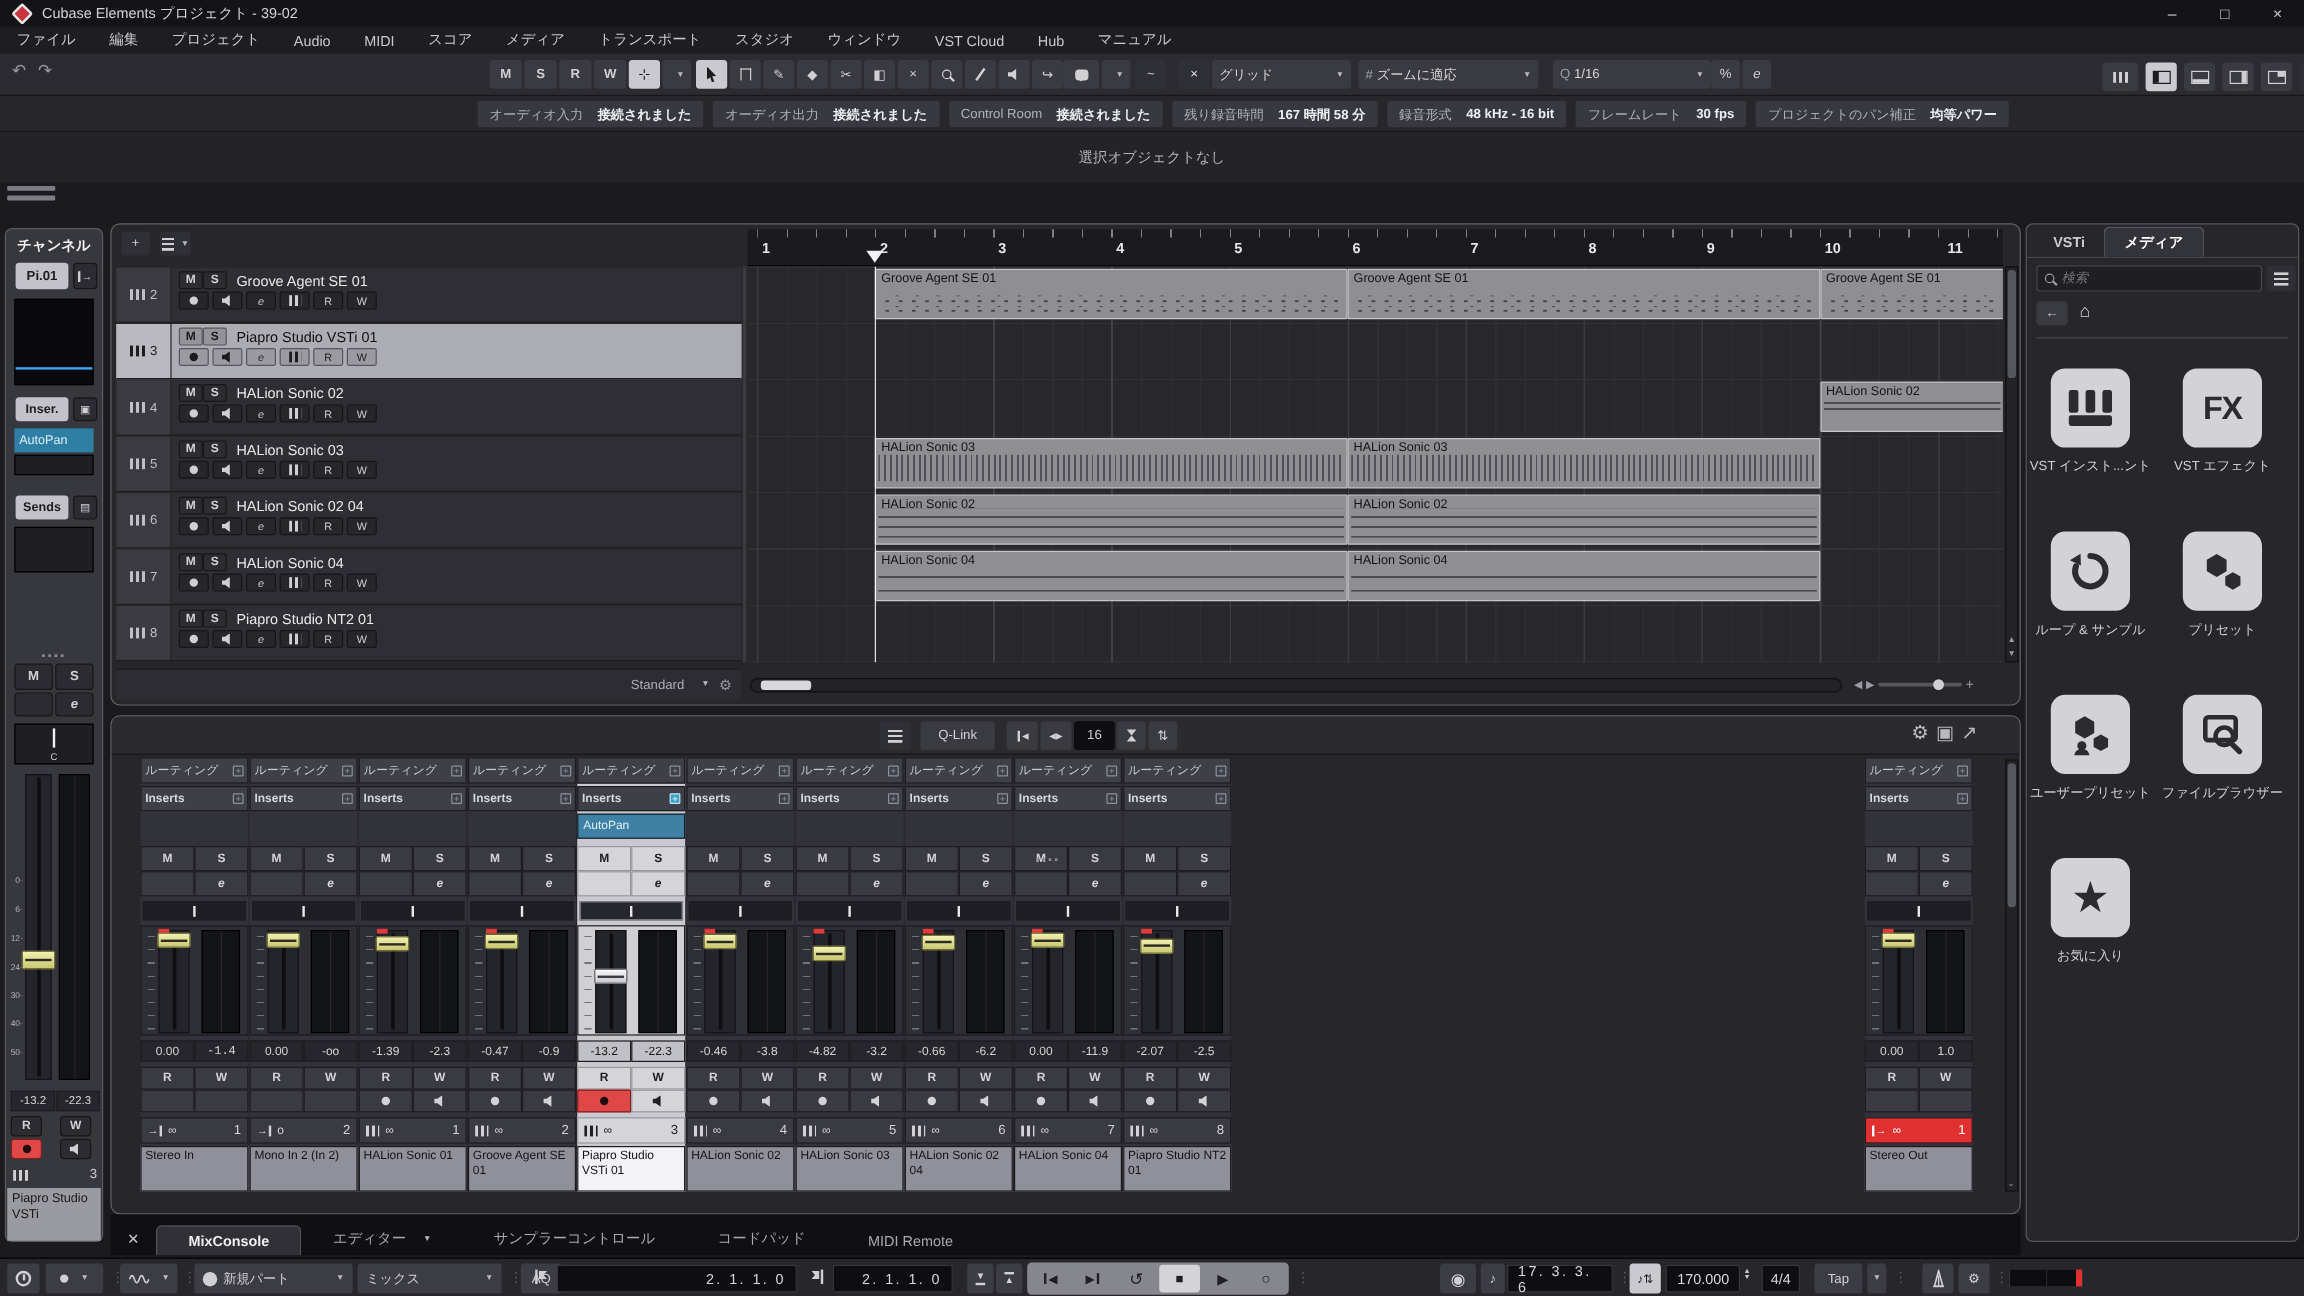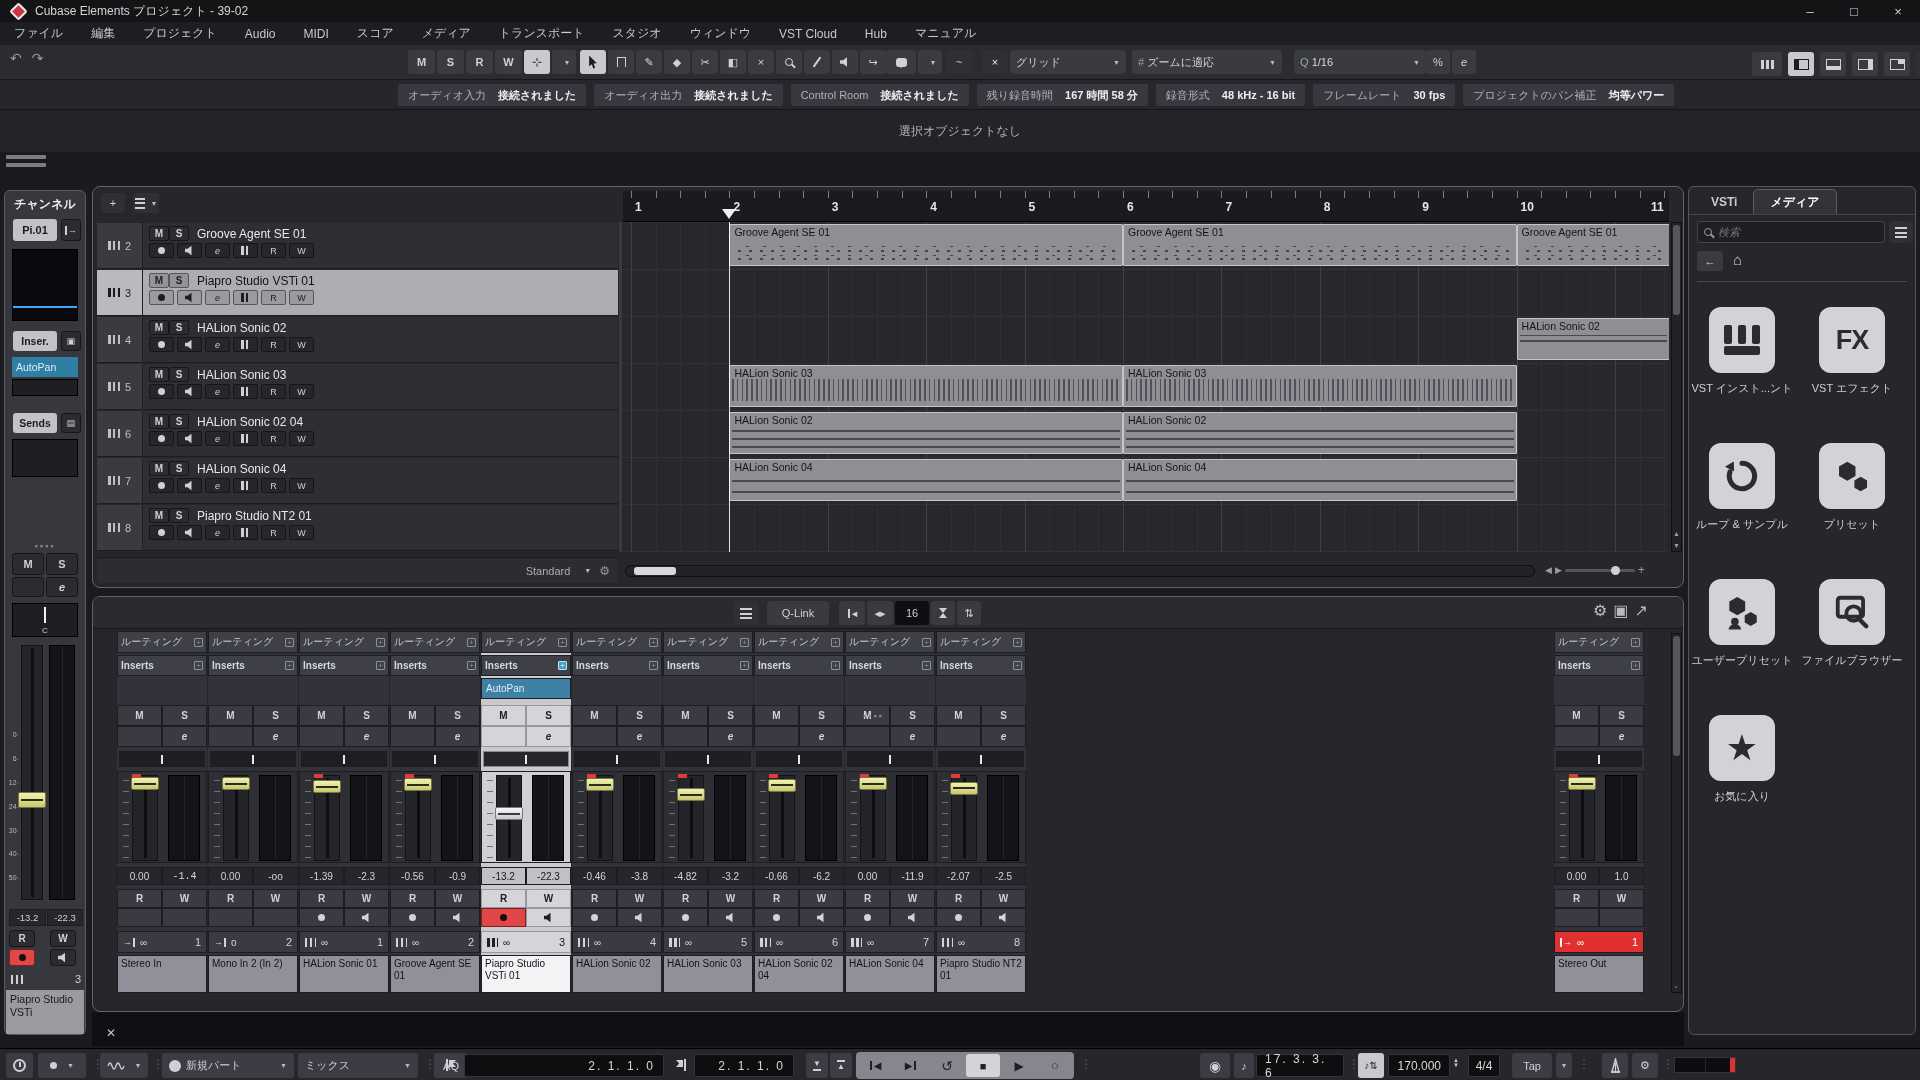--- a/index.html
+++ b/index.html
@@ -581,21 +581,21 @@
       <div class="rnum" style="left: 12px;">1</div>
       <div class="rnum" style="left: 110.4px;">2</div>
       <div class="rnum" style="left: 208.8px;">3</div>
       <div class="rnum" style="left: 307.2px;">4</div>
       <div class="rnum" style="left: 405.6px;">5</div>
       <div class="rnum" style="left: 504px;">6</div>
       <div class="rnum" style="left: 602.4px;">7</div>
       <div class="rnum" style="left: 700.8px;">8</div>
       <div class="rnum" style="left: 799.2px;">9</div>
       <div class="rnum" style="left: 897.6px;">10</div>
-      <div class="rnum" style="left: 1028px;">11</div>
+      <div class="rnum" style="left: 1000px;">11</div>
       <div style="position: absolute; left: 99.4px; top: 18px; border-width: 10px 7px 7px; border-style: solid; border-color: rgb(242, 242, 244) transparent transparent; border-image: initial; width: 0px; height: 0px;"></div>
     </div>
   <div id="arr">
       <div class="ev" style="left: 106.4px; top: 2px; width: 393.6px; height: 42px;">
         <div class="lbl">Groove Agent SE 01</div>
         <div class="pat drums"></div>
       </div>
       <div class="ev" style="left: 500px; top: 2px; width: 393.6px; height: 42px;">
         <div class="lbl">Groove Agent SE 01</div>
         <div class="pat drums"></div>
@@ -823,21 +823,21 @@
         <div class="cell pancell" style="left: 2px; top: 120px; width: 86px; height: 16px;">
           <span class="pantick"></span>
         </div>
         <div class="cell fz" style="left: 0px; top: 140px; width: 90px; height: 92px;">
           <div class="scaledash" style="left:5px;top:6px;height:80px"></div>
           <div class="ftrack" style="left:14px;top:3px;width:26px;height:86px"></div>
           <div class="clipled" style="left:14px;top:2px"></div>
           <div class="fhandle" style="left:13px;top:6.288px;width:28px;height:13px"></div>
           <div class="meter" style="left:50px;top:3px;width:32px;height:86px"></div>
         </div>
-        <div class="cell val" style="left: 0px; top: 236px; width: 45px; height: 18px;">-0.56</div>
+        <div class="cell val" style="left: 0px; top: 236px; width: 45px; height: 18px;">-0.47</div>
         <div class="cell val" style="left: 45px; top: 236px; width: 45px; height: 18px;">-0.9</div>
         <div class="cell cellb" style="left: 0px; top: 258px; width: 45px; height: 19px;">R</div>
         <div class="cell cellb" style="left: 45px; top: 258px; width: 45px; height: 19px;">W</div>
         <div class="cell cellb" style="left: 0px; top: 277px; width: 45px; height: 19px;">
           <span class="dotico"></span>
         </div>
         <div class="cell cellb" style="left: 45px; top: 277px; width: 45px; height: 19px;">
           <span class="spk"></span>
         </div>
         <div class="cell cellb" style="left: 0px; top: 300px; width: 90px; height: 22px; justify-content: space-between; padding: 0px 5px; font-weight: normal;">
@@ -1156,20 +1156,27 @@
     </div>
   <div class="abs" style="left:770px;top:114px;color:#8a8a90;font-size:9px;letter-spacing:2px">▪▪▪▪</div>
   <div class="abs scrt" style="left:1578px;top:36px;width:11px;height:360px">
     <div class="thumb" style="position:absolute;left:1px;top:2px;width:7px;height:120px"></div>
     <div style="position:absolute;left:1px;bottom:2px;font-size:7px;color:#9a9aa2">⌄</div>
   </div>
 </div>
 
 <div id="lowertabs">
   <span style="padding:0 14px 6px;color:#c8c8cc;font-size:12px">✕</span>
+  <span id="tabrow" style="display:flex;align-items:flex-end">
+      <div class="ltab active">MixConsole</div>
+      <div class="ltab">エディター<span class="chev">▼</span></div>
+      <div class="ltab">サンプラーコントロール</div>
+      <div class="ltab">コードパッド</div>
+      <div class="ltab">MIDI Remote</div>
+    </span>
 </div>
 
 <div class="abs" id="transport">
   <div class="trbtn" style="left:6px;width:27px">
       <span class="clkico"></span>
     </div>
   <div class="trbtn" style="left:38px;width:48px">
       <span class="dotico"></span>
       <span class="chev">▼</span>
     </div>

